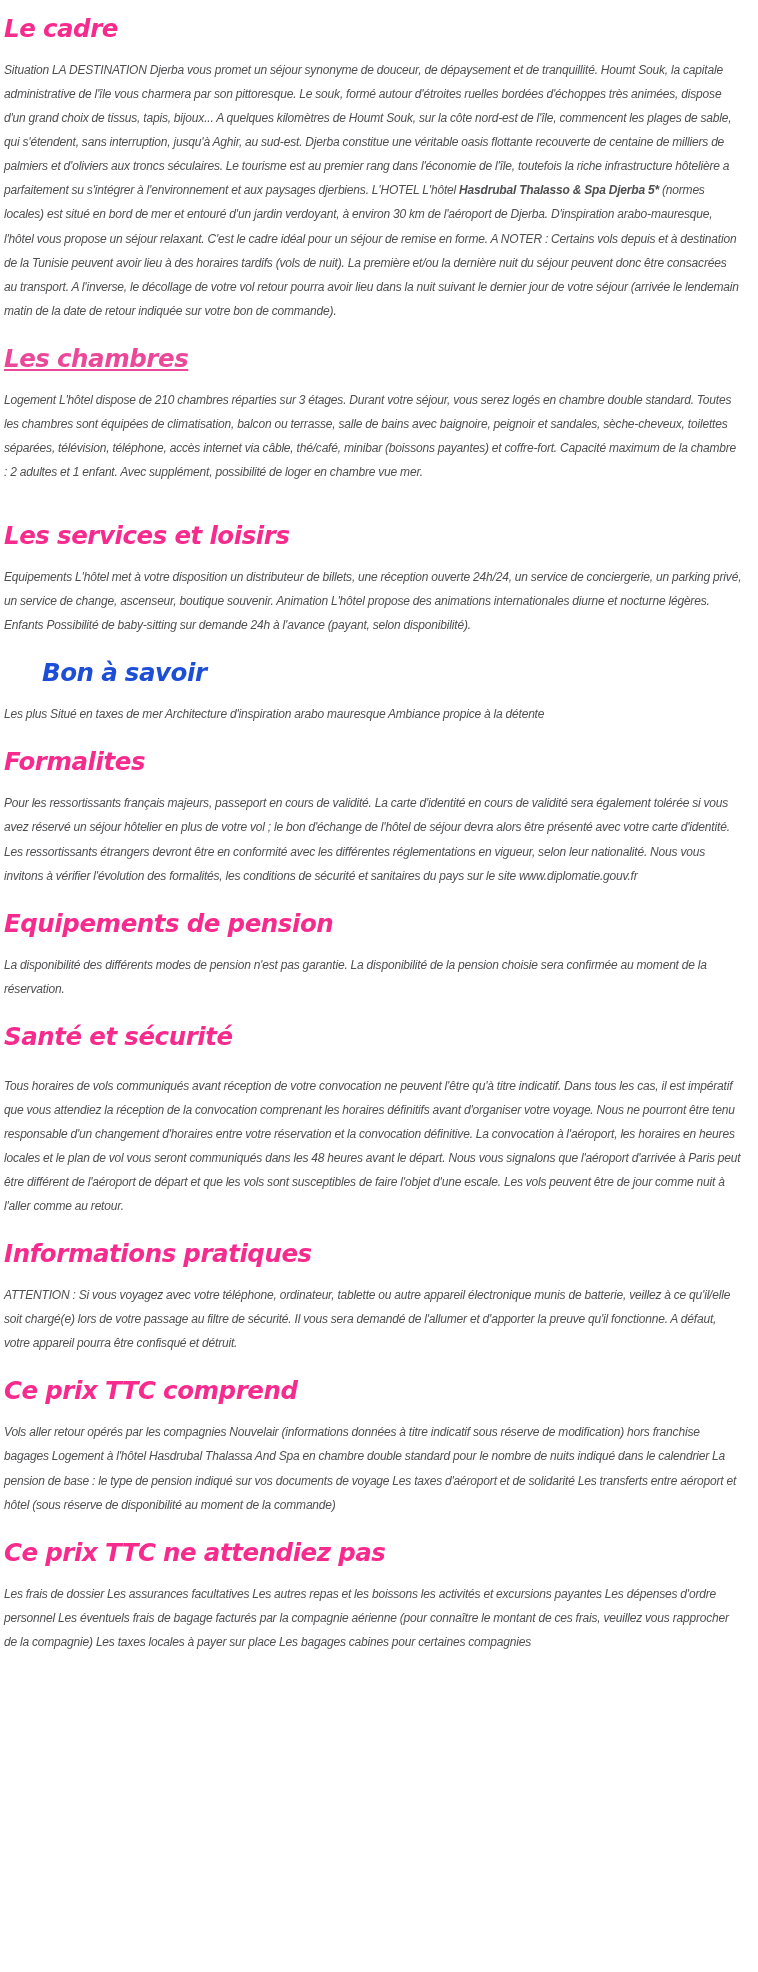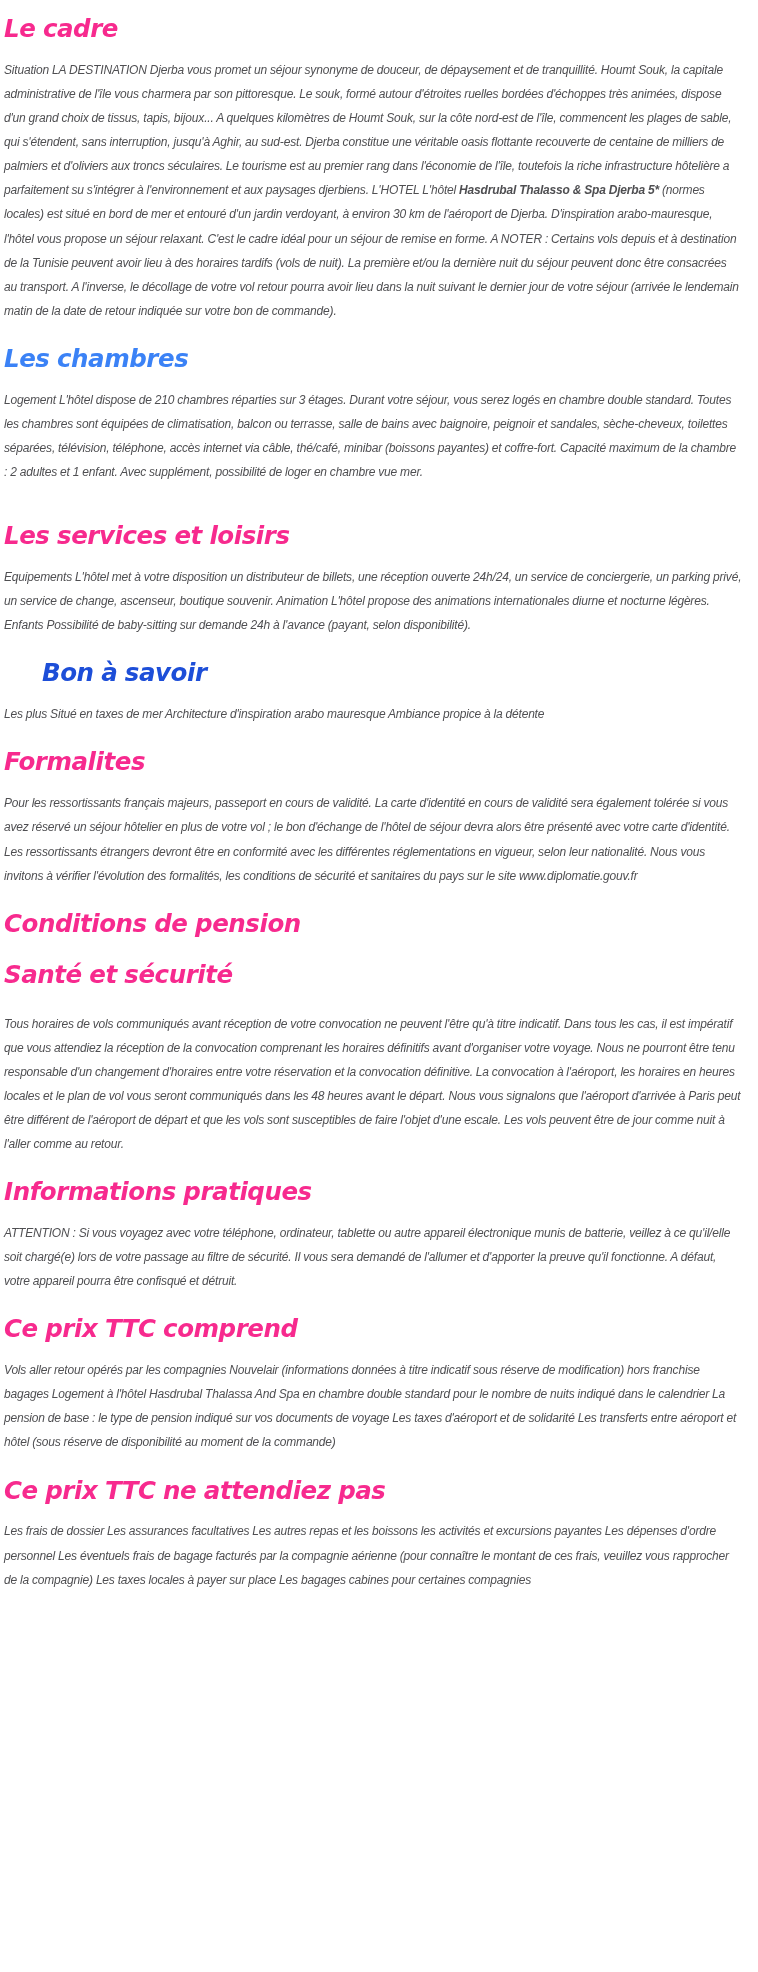--- a/index.html
+++ b/index.html
@@ -66,41 +66,42 @@
 <body style="background: rgb(255, 255, 255);">
 
 <div class="page" data-name="document-page">
 
   <section class="section" data-name="section-le-cadre">
     <h2 class="section-title" data-name="section-title-le-cadre" style="color: rgb(247, 42, 142);">Le cadre</h2>
     <p class="section-body" data-name="section-body-le-cadre" style="color: rgb(79, 79, 82);"><span data-name="body-text-pre">Situation LA DESTINATION Djerba vous promet un séjour synonyme de douceur, de dépaysement et de tranquillité. Houmt Souk, la capitale administrative de l'île vous charmera par son pittoresque. Le souk, formé autour d'étroites ruelles bordées d'échoppes très animées, dispose d'un grand choix de tissus, tapis, bijoux... A quelques kilomètres de Houmt Souk, sur la côte nord-est de l'île, commencent les plages de sable, qui s'étendent, sans interruption, jusqu'à Aghir, au sud-est. Djerba constitue une véritable oasis flottante recouverte de centaine de milliers de palmiers et d'oliviers aux troncs séculaires. Le tourisme est au premier rang dans l'économie de l'île, toutefois la riche infrastructure hôtelière a parfaitement su s'intégrer à l'environnement et aux paysages djerbiens. L'HOTEL L'hôtel </span><b data-name="hotel-name-bold">Hasdrubal Thalasso &amp; Spa Djerba 5*</b><span data-name="body-text-post"> (normes locales) est situé en bord de mer et entouré d'un jardin verdoyant, à environ 30 km de l'aéroport de Djerba. D'inspiration arabo-mauresque, l'hôtel vous propose un séjour relaxant. C'est le cadre idéal pour un séjour de remise en forme. A NOTER : Certains vols depuis et à destination de la Tunisie peuvent avoir lieu à des horaires tardifs (vols de nuit). La première et/ou la dernière nuit du séjour peuvent donc être consacrées au transport. A l'inverse, le décollage de votre vol retour pourra avoir lieu dans la nuit suivant le dernier jour de votre séjour (arrivée le lendemain matin de la date de retour indiquée sur votre bon de commande).</span></p>
   </section>
 
   <section class="section gap-lg" data-name="section-les-chambres">
-    <h2 class="section-title" data-name="section-title-les-chambres" style="color: #3b82f6;">Les chambres</h2>
+    <h2 class="section-title" data-name="section-title-les-chambres" style="color: #ec4899; text-decoration: underline;">Les chambres</h2>
     <p class="section-body" data-name="section-body-les-chambres" style="color: rgb(79, 79, 82);">Logement L'hôtel dispose de 210 chambres réparties sur 3 étages. Durant votre séjour, vous serez logés en chambre double standard. Toutes les chambres sont équipées de climatisation, balcon ou terrasse, salle de bains avec baignoire, peignoir et sandales, sèche-cheveux, toilettes séparées, télévision, téléphone, accès internet via câble, thé/café, minibar (boissons payantes) et coffre-fort. Capacité maximum de la chambre : 2 adultes et 1 enfant. Avec supplément, possibilité de loger en chambre vue mer.</p>
   </section>
 
   <section class="section gap-lg" data-name="section-les-services-et-loisirs">
     <h2 class="section-title" data-name="section-title-les-services-et-loisirs" style="color: rgb(247, 42, 142); margin-top: 38px;">Les services et loisirs</h2>
     <p class="section-body" data-name="section-body-les-services-et-loisirs" style="color: rgb(79, 79, 82);">Equipements L'hôtel met à votre disposition un distributeur de billets, une réception ouverte 24h/24, un service de conciergerie, un parking privé, un service de change, ascenseur, boutique souvenir. Animation L'hôtel propose des animations internationales diurne et nocturne légères. Enfants Possibilité de baby-sitting sur demande 24h à l'avance (payant, selon disponibilité).</p>
   </section>
 
   <section class="section gap-lg" data-name="section-bon-a-savoir">
     <h2 class="section-title" data-name="section-title-bon-a-savoir" style="color: #1d4ed8; margin-left: 38px;">Bon à savoir</h2>
     <p class="section-body" data-name="section-body-bon-a-savoir" style="color: rgb(79, 79, 82);">Les plus Situé en taxes de mer Architecture d'inspiration arabo mauresque Ambiance propice à la détente</p>
   </section>
 
   <section class="section gap-lg" data-name="section-formalites">
     <h2 class="section-title" data-name="section-title-formalites" style="color: rgb(247, 42, 142); font-style: italic;">Formalites</h2>
     <p class="section-body" data-name="section-body-formalites" style="color: rgb(79, 79, 82);">Pour les ressortissants français majeurs, passeport en cours de validité. La carte d'identité en cours de validité sera également tolérée si vous avez réservé un séjour hôtelier en plus de votre vol ; le bon d'échange de l'hôtel de séjour devra alors être présenté avec votre carte d'identité. Les ressortissants étrangers devront être en conformité avec les différentes réglementations en vigueur, selon leur nationalité. Nous vous invitons à vérifier l'évolution des formalités, les conditions de sécurité et sanitaires du pays sur le site www.diplomatie.gouv.fr</p>
   </section>
 
   <section class="section gap-lg" data-name="section-conditions-de-pension">
-    <h2 class="section-title" data-name="section-title-conditions-de-pension" style="color: rgb(247, 42, 142);">Conditions de pension</h2>
+    <h2 class="section-title" data-name="section-title-conditions-de-pension" style="color: rgb(247, 42, 142);">Equipements de pension</h2>
+    <p class="section-body" data-name="section-body-conditions-de-pension" style="color: rgb(79, 79, 82);">La disponibilité des différents modes de pension n'est pas garantie. La disponibilité de la pension choisie sera confirmée au moment de la réservation.</p>
   </section>
 
   <section class="section gap-lg" data-name="section-sante-et-securite">
     <h2 class="section-title" data-name="section-title-sante-et-securite" style="color: rgb(247, 42, 142);">Santé et sécurité</h2>
   </section>
 
   <section class="section gap-lg" data-name="section-convocation">
     <p class="section-body" data-name="section-body-convocation" style="color: rgb(79, 79, 82);">Tous horaires de vols communiqués avant réception de votre convocation ne peuvent l'être qu'à titre indicatif. Dans tous les cas, il est impératif que vous attendiez la réception de la convocation comprenant les horaires définitifs avant d'organiser votre voyage. Nous ne pourront être tenu responsable d'un changement d'horaires entre votre réservation et la convocation définitive. La convocation à l'aéroport, les horaires en heures locales et le plan de vol vous seront communiqués dans les 48 heures avant le départ. Nous vous signalons que l'aéroport d'arrivée à Paris peut être différent de l'aéroport de départ et que les vols sont susceptibles de faire l'objet d'une escale. Les vols peuvent être de jour comme nuit à l'aller comme au retour.</p>
   </section>
 

